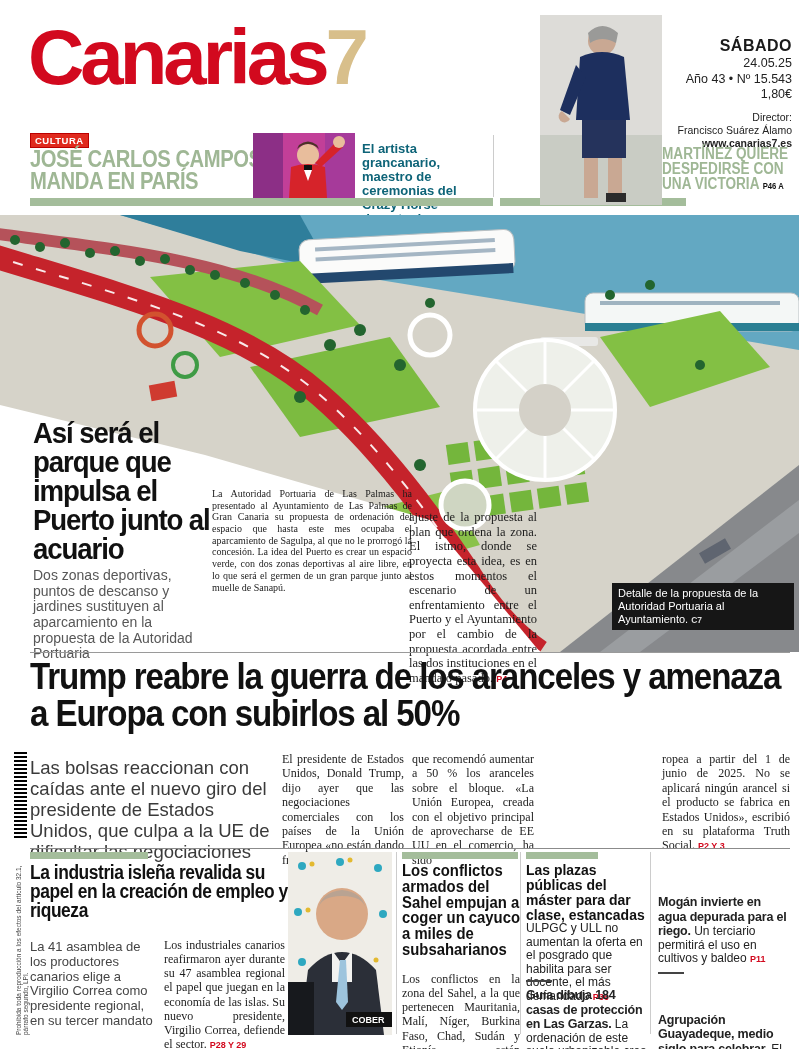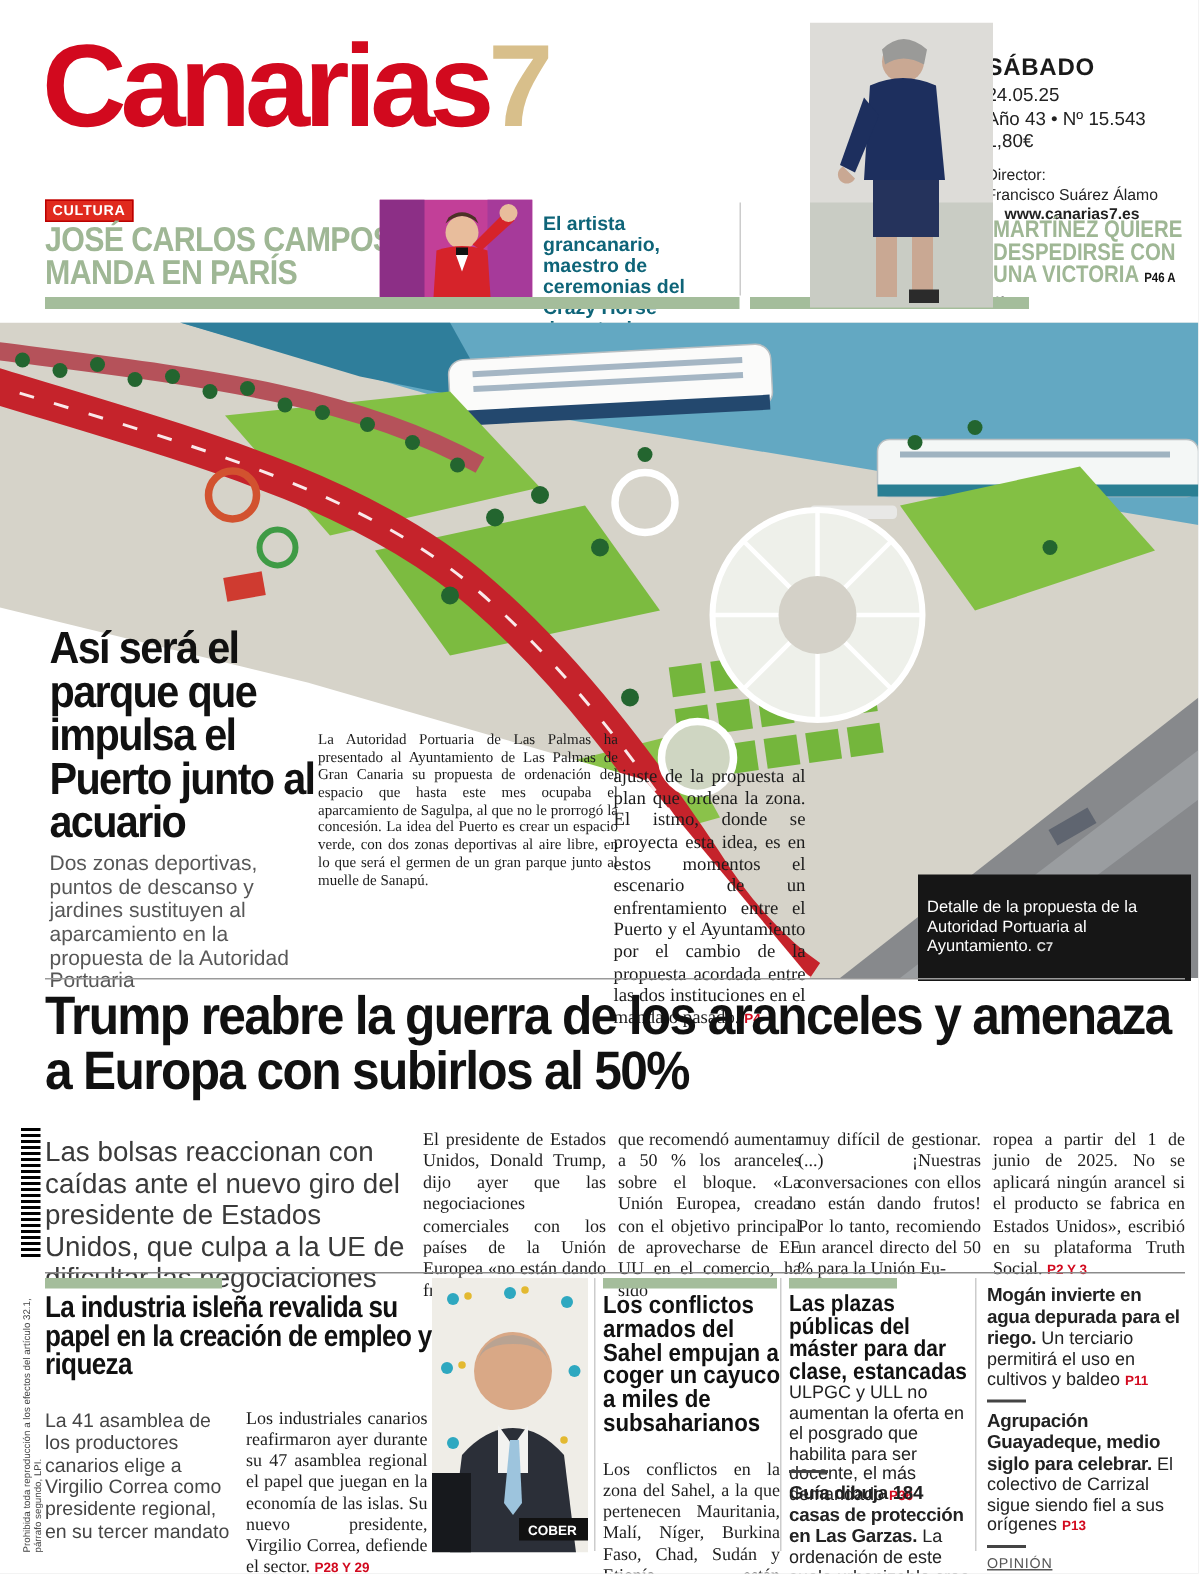--- a/index.html
+++ b/index.html
@@ -2,21 +2,21 @@
 <html><head>
 <meta charset="utf-8">
 <style>
   html,body{margin:0;padding:0;background:#e9e9e9;}
   .page{position:relative;width:799px;height:1049px;background:#ffffff;overflow:hidden;
         font-family:"Liberation Sans",sans-serif;color:#1a1a1a;}
   
   .logo{position:absolute;left:28px;top:18px;font-size:78px;font-weight:bold;
         letter-spacing:-4px;color:#d2091e;line-height:1;}
   .logo .seven{color:#d8bf8b;}
-  .mast-info{position:absolute;right:27px;top:36px;line-height:1.25;}
+  .mast-info{position:absolute;right:7px;top:36px;text-align:right;line-height:1.25;}
   .mast-day{font-size:16px;font-weight:bold;letter-spacing:.5px;}
   .mast-small{font-size:12.5px;color:#222;}
   .mast-dir{margin-top:8px;font-size:10.5px;color:#222;}
   .mast-web{font-size:10.5px;font-weight:bold;margin-left:12px;}
   .runner-photo{position:absolute;left:540px;top:15px;width:122px;height:190px;z-index:3;}
   
   .tag{position:absolute;left:30px;top:133px;background:#e02a1e;color:#fff;
        font-size:9.5px;font-weight:bold;padding:1px 4px;letter-spacing:.5px;border:1px solid #b00;}
   .tease-head{position:absolute;color:#9fb795;font-weight:bold;line-height:.95;
               transform-origin:0 0;}
@@ -34,21 +34,21 @@
   
   .render{position:absolute;left:0;top:215px;width:799px;height:437px;}
   .lead-head{position:absolute;left:33px;top:418px;width:208px;font-size:30px;font-weight:800;
              line-height:.97;letter-spacing:-1.2px;transform:scaleX(.92);transform-origin:0 0;color:#111;}
   .lead-deck{position:absolute;left:33px;top:568px;width:182px;font-size:14px;color:#575757;line-height:1.12;}
   .serif{font-family:"Liberation Serif",serif;color:#1c1c1c;text-align:justify;}
   .lead-b1{position:absolute;left:212px;top:488px;width:200px;font-size:10px;line-height:1.17;}
   .lead-b2{position:absolute;left:409px;top:510px;width:128px;font-size:12.5px;line-height:1.17;}
   .lead-b2 .ind, .lead-b1 .ind{display:block;margin-top:0;}
   .caption-box{position:absolute;left:612px;top:583px;width:170px;background:#161616;color:#fff;
-               font-size:11px;line-height:1.18;padding:16px 6px;}
+               font-size:11px;line-height:1.18;padding:4px 6px;}
   .caption-box .cred{font-size:8.5px;font-weight:bold;color:#ddd;}
   .hrule{position:absolute;left:30px;width:760px;height:1px;background:#9a9a9a;}
   
   .trump-head{position:absolute;left:30px;top:659px;width:828px;font-size:36px;font-weight:800;
               line-height:1.02;letter-spacing:-1.2px;transform:scaleX(.92);transform-origin:0 0;color:#111;}
   .trump-deck{position:absolute;left:30px;top:757px;width:248px;font-size:18.5px;color:#3a3a3a;line-height:1.14;font-weight:400;}
   .tcol{position:absolute;top:752px;width:122px;font-size:12px;line-height:1.2;}
   .tc1{left:282px;} .tc2{left:412px;} .tc3{left:532px;} .tc4{left:662px;width:128px;}
   
   .bbar{position:absolute;top:852px;height:7px;background:#a4bd9b;}
@@ -62,21 +62,21 @@
   .vr1{left:396px;} .vr2{left:520px;} .vr3{left:650px;}
   .sahel-head{left:402px;top:863px;width:132px;font-size:16.5px;transform:scaleX(.9);}
   .sahel-body{position:absolute;left:402px;top:972px;width:118px;font-size:12px;line-height:1.18;}
   .master-head{left:526px;top:863px;width:136px;font-size:15.5px;transform:scaleX(.9);}
   .sans-body{font-size:12px;line-height:1.13;color:#222;text-align:left;}
   .master-body{position:absolute;left:526px;top:922px;width:122px;}
   .mini-rule{position:absolute;width:26px;height:2px;background:#444;}
   .garzas{position:absolute;left:526px;top:988px;width:122px;}
   .blead{font-weight:bold;font-size:12.5px;letter-spacing:-.2px;}
   .col4{position:absolute;left:658px;top:856px;width:132px;}
-  .col4 .item{margin-bottom:6px;}
+  .col4 .item{margin-bottom:6px;margin-top:39px;}
   .op-label{font-size:9.5px;color:#555;letter-spacing:.5px;text-decoration:underline;}
   .op-title{font-family:"Liberation Serif",serif;font-weight:bold;font-size:15px;line-height:1.08;color:#111;}
   
   .barcode{position:absolute;left:14px;top:752px;width:13px;height:86px;
            background:repeating-linear-gradient(to bottom,#000 0 2px,#fff 2px 4px);}
   .legal{position:absolute;left:15px;top:845px;height:190px;width:10px;
          writing-mode:vertical-rl;transform:rotate(180deg);font-size:6.5px;color:#444;}
 </style>
 </head>
 <body>
@@ -244,21 +244,20 @@
   <div class="lead-b2 serif"><span>ajuste de la propuesta al plan que ordena la zona. El istmo, donde se proyecta esta idea, es en estos momentos el escenario de un enfrentamiento entre el Puerto y el Ayuntamiento por el cambio de la propuesta acordada entre las dos instituciones en el mandato pasado. </span><span class="pref">P4</span></div>
 
   <div class="caption-box"><span>Detalle de la propuesta de la Autoridad Portuaria al Ayuntamiento. </span><span class="cred">C7</span></div>
 
   <div class="hrule" style="top:652px"></div>
 
   <div class="trump-head">Trump reabre la guerra de los aranceles y amenaza a Europa con subirlos al 50%</div>
   <div class="trump-deck">Las bolsas reaccionan con caídas ante el nuevo giro del presidente de Estados Unidos, que culpa a la UE de dificultar las negociaciones</div>
   <div class="tcol tc1 serif">El presidente de Estados Unidos, Donald Trump, dijo ayer que las negociaciones comerciales con los países de la Unión Europea «no están dando frutos», por lo</div>
   <div class="tcol tc2 serif">que recomendó aumentar a 50 % los aranceles sobre el bloque. «La Unión Europea, creada con el objetivo principal de aprovecharse de EE UU en el comercio, ha sido</div>
-  <div class="tcol tc3 serif">muy difícil de gestionar. (...) ¡Nuestras conversaciones con ellos no están dando frutos! Por lo tanto, recomiendo un arancel directo del 50 % para la Unión Eu-</div>
   <div class="tcol tc4 serif"><span>ropea a partir del 1 de junio de 2025. No se aplicará ningún arancel si el producto se fabrica en Estados Unidos», escribió en su plataforma Truth Social. </span><span class="pref">P2 Y 3</span></div>
 
   <div class="hrule" style="top:848px;background:#8b8b8b"></div>
 
   <div class="bbar bb1"></div>
   <div class="bhead ind-head">La industria isleña revalida su papel en la creación de empleo y riqueza</div>
   <div class="ind-deck">La 41 asamblea de los productores canarios elige a Virgilio Correa como presidente regional, en su tercer mandato</div>
   <div class="ind-body serif"><span>Los industriales canarios reafirmaron ayer durante su 47 asamblea regional el papel que juegan en la economía de las islas. Su nuevo presidente, Virgilio Correa, defiende el sector. </span><span class="pref">P28 Y 29</span></div>
 
   <div class="ind-photo">

